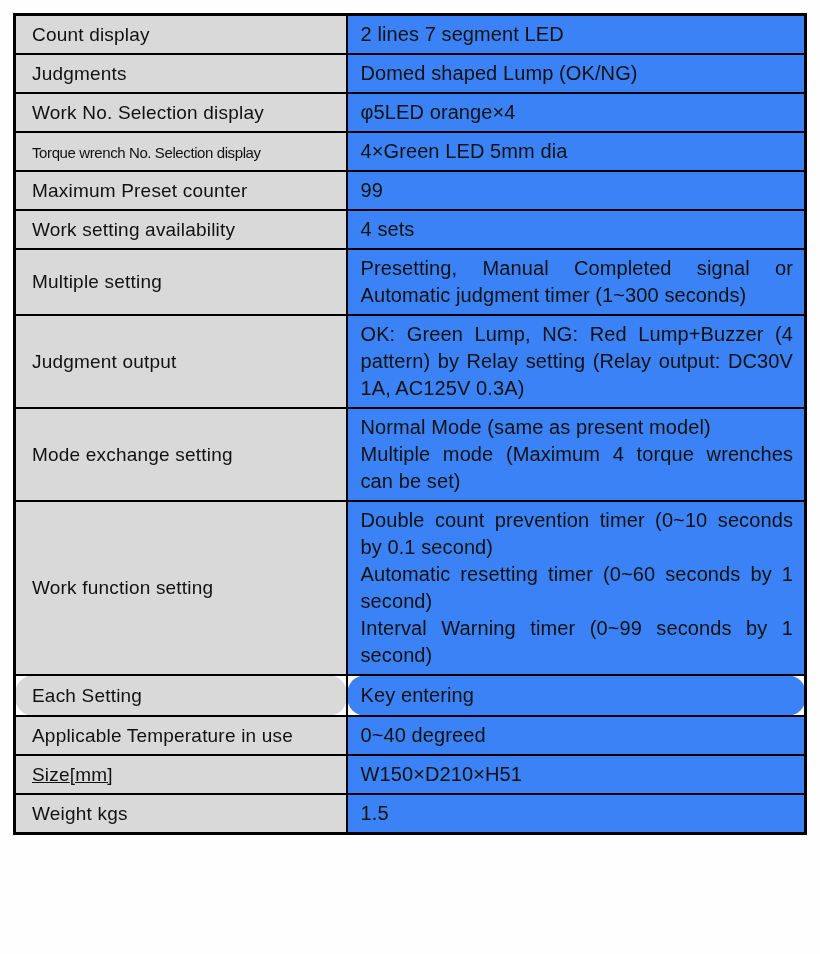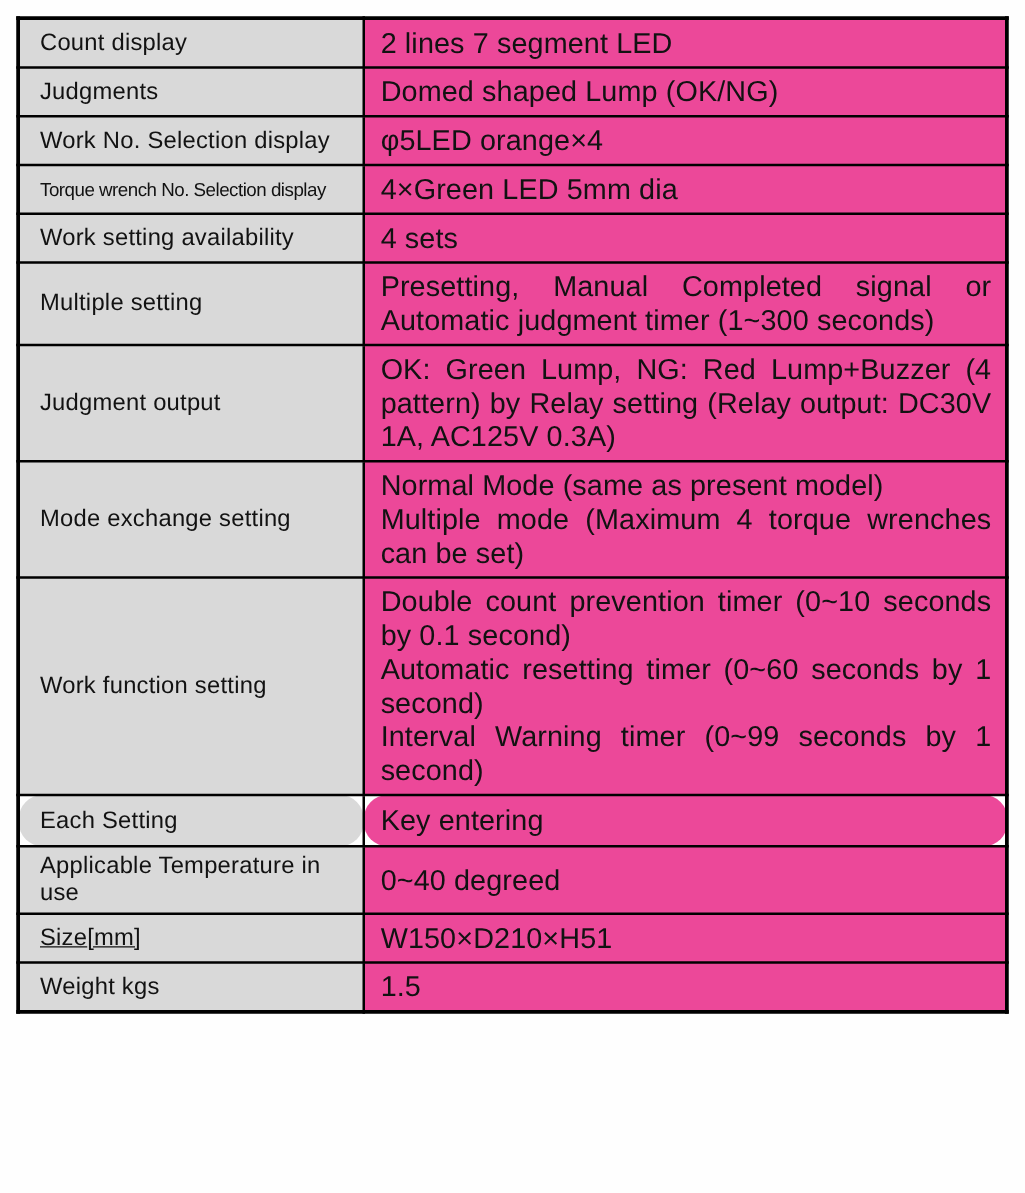--- a/index.html
+++ b/index.html
@@ -22,28 +22,28 @@
     table-layout: fixed;
     border: 3px solid #000000;
   }
   table.spec td {
     border: 2px solid #000000;
     vertical-align: middle;
     box-sizing: border-box;
   }
   td.label-cell {
     background: #d9d9d9;
-    width: 276px;
+    width: 332px;
     font-size: 19px;
     letter-spacing: 0.2px;
     padding: 4px 6px 4px 16px;
   }
   td.value-cell {
-    background: #ec4899;
-    font-size: 23px;
+    background: #3b82f6;
+    font-size: 20px;
     line-height: 27px;
     padding: 5px 11px 5px 13px;
     letter-spacing: 0.1px;
   }
   td.value-cell .para {
     text-align: justify;
   }
   
   tr.h1 td  { height: 39px; }
   tr.h1b td { height: 41px; border-radius: 19px; }
@@ -99,20 +99,28 @@
       <tr class="h1">
         <td class="label-cell">
           <span class="label-condensed">Torque wrench No. Selection display</span>
         </td>
         <td class="value-cell">
           <div class="para">4×Green LED 5mm dia</div>
         </td>
       </tr>
 
 
+      <tr class="h1">
+        <td class="label-cell">
+          <span>Maximum Preset counter</span>
+        </td>
+        <td class="value-cell">
+          <div class="para">99</div>
+        </td>
+      </tr>
 
       <tr class="h1">
         <td class="label-cell">
           <span>Work setting availability</span>
         </td>
         <td class="value-cell">
           <div class="para">4 sets</div>
         </td>
       </tr>
 

